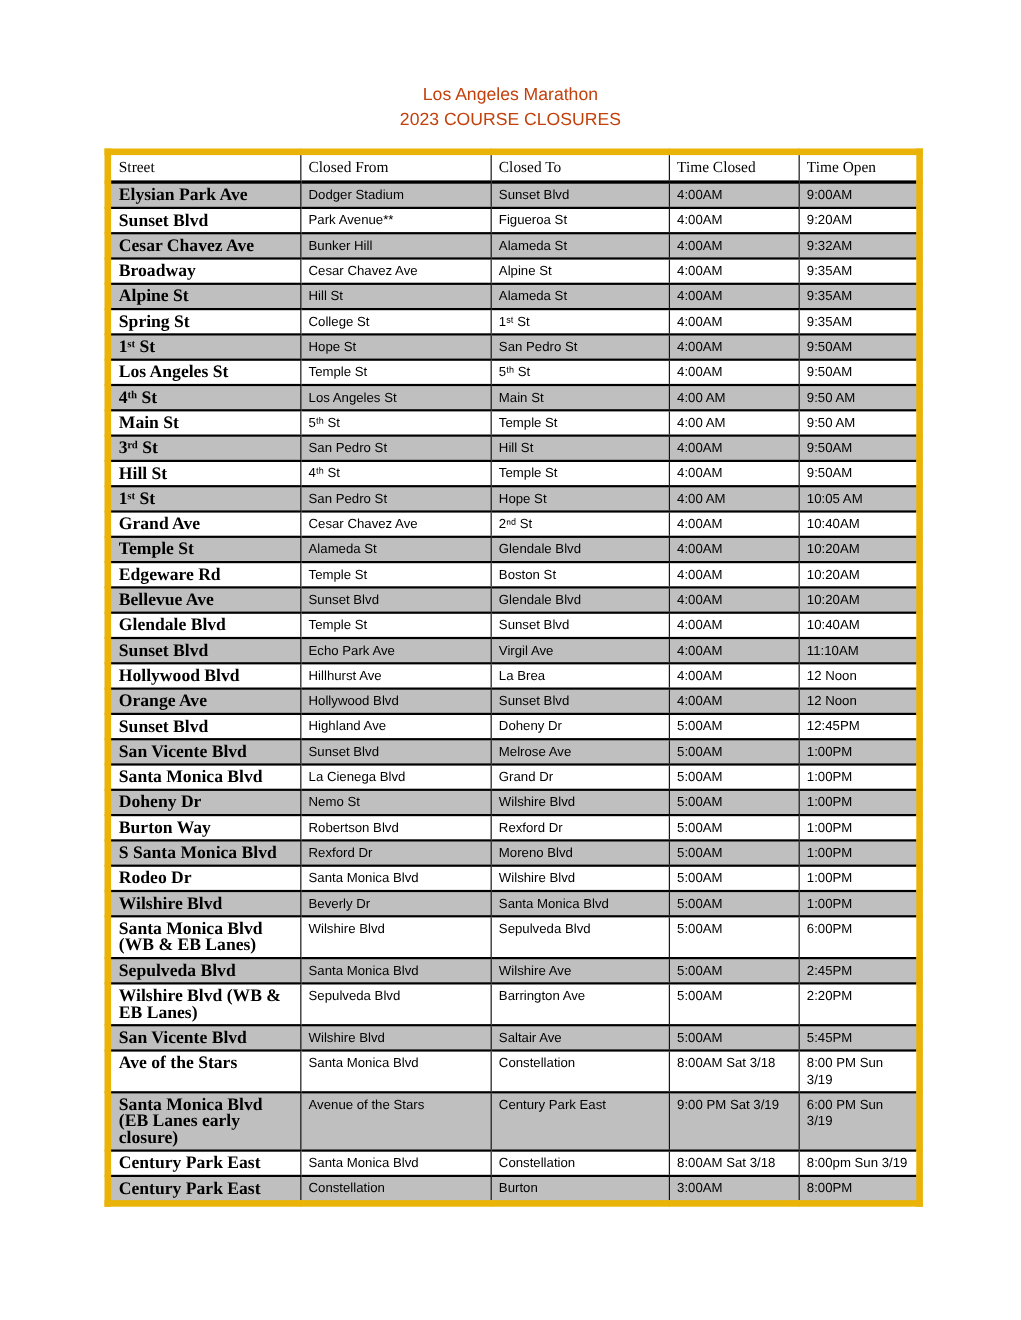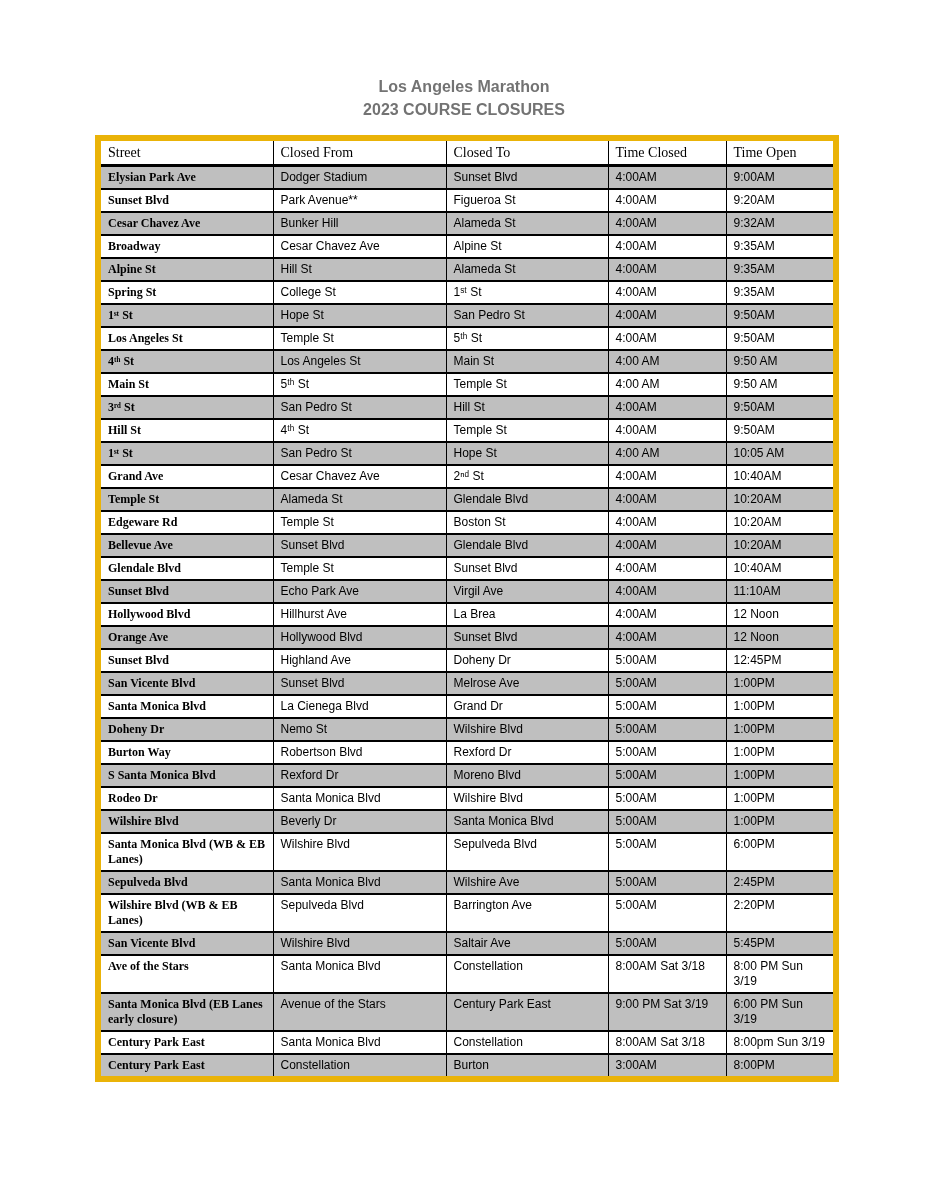--- a/index.html
+++ b/index.html
@@ -7,24 +7,24 @@
     position:relative;
     width:928px; height:1200px;
     margin:0 auto;
     background:#ffffff;
     font-family:"Liberation Sans","DejaVu Sans",sans-serif;
     color:#000;
     overflow:hidden;
   }
   .title {
     position:absolute; top:75px; left:0; width:100%;
-    text-align:center; font-weight:bold;
+    text-align:center; font-weight:normal;
     font-size:16px; line-height:23px;
     font-family:"Liberation Sans","DejaVu Sans",sans-serif;
-    color:#737373;
+    color:#c2410c;
   }
   table.closures {
     position:absolute; left:95px; top:135px;
     width:738px;
     border-collapse:collapse;
     table-layout:fixed;
     border:6px solid #eab308;
   }
   th {
     font-family:"Liberation Serif","DejaVu Serif",serif;
@@ -41,21 +41,21 @@
     text-align:left; vertical-align:top;
     padding:3px 6px 3px 7px;
     border-left:1px solid #000; border-right:1px solid #000;
     border-top:2px solid #000; border-bottom:2px solid #000;
     background:#ffffff;
     word-wrap:break-word;
   }
   td.street {
     font-family:"Liberation Serif","DejaVu Serif","DejaVu Sans",serif;
     font-weight:bold;
-    font-size:12px;
+    font-size:16px;
   }
   tr.shaded td { background:var(--row-shade, #bfbfbf); }
 </style>
 </head>
 <body>
 
 <div class="page">
   <div class="title">
     <div>Los Angeles Marathon</div>
     <div>2023 COURSE CLOSURES</div>

